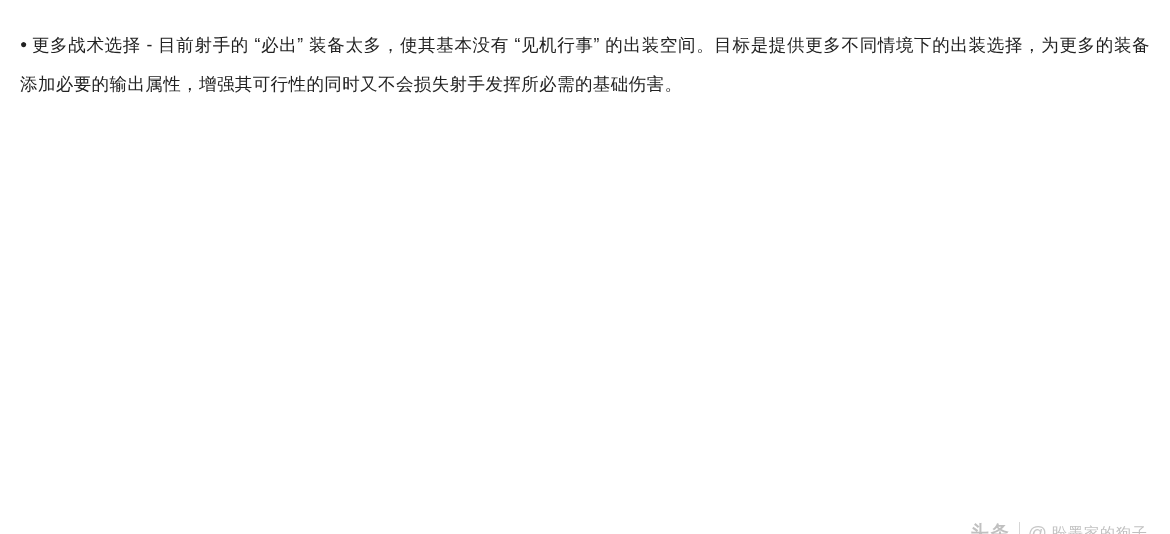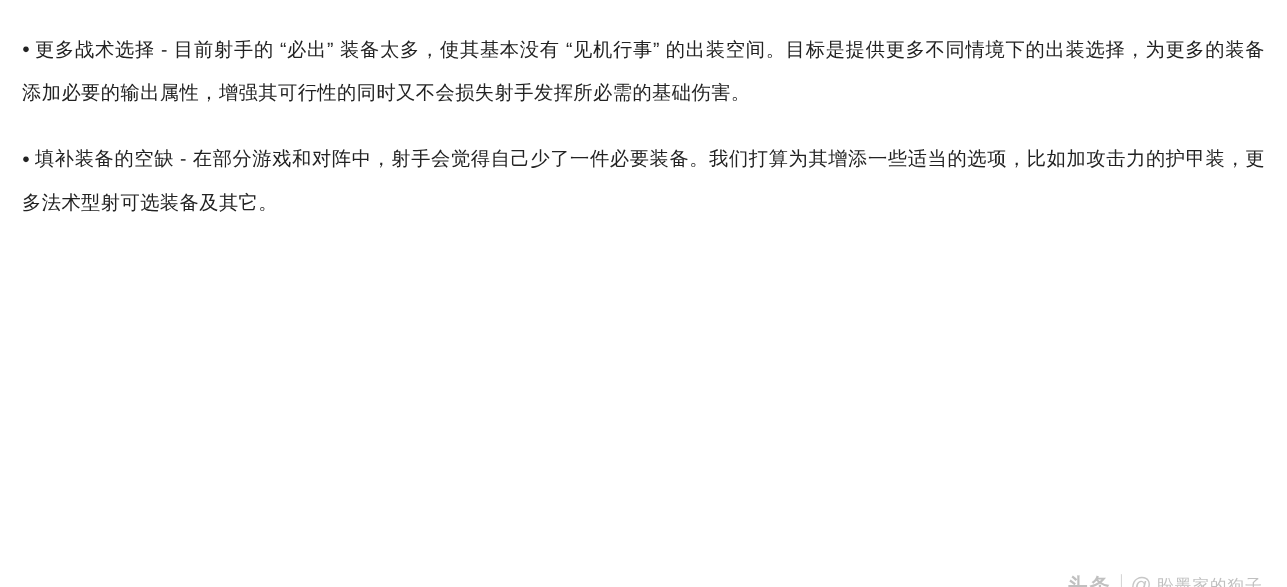--- a/index.html
+++ b/index.html
@@ -98,23 +98,20 @@
 
 
   <div class="para-list">
 
     <p class="para">
       <span class="bullet">●</span><span class="para-text">更多战术选择 - 目前射手的 “必出” 装备太多，使其基本没有 “见机行事” 的出装空间。目标是提供更多不同情境下的出装选择，为更多的装备添加必要的输出属性，增强其可行性的同时又不会损失射手发挥所必需的基础伤害。</span>
     </p>
 
 
 
-    <p class="para">
-      <span class="bullet">●</span><span class="para-text">填补装备的空缺 - 在部分游戏和对阵中，射手会觉得自己少了一件必要装备。我们打算为其增添一些适当的选项，比如加攻击力的护甲装，更多法术型射可选装备及其它。</span>
-    </p>
 
   </div>
 
   <div class="watermark">
     <span class="wm-logo">头条</span>
     <span class="wm-sep"></span>
     <span class="wm-at">@</span>
     <span class="wm-name">盼墨家的狗子</span>
   </div>
 

